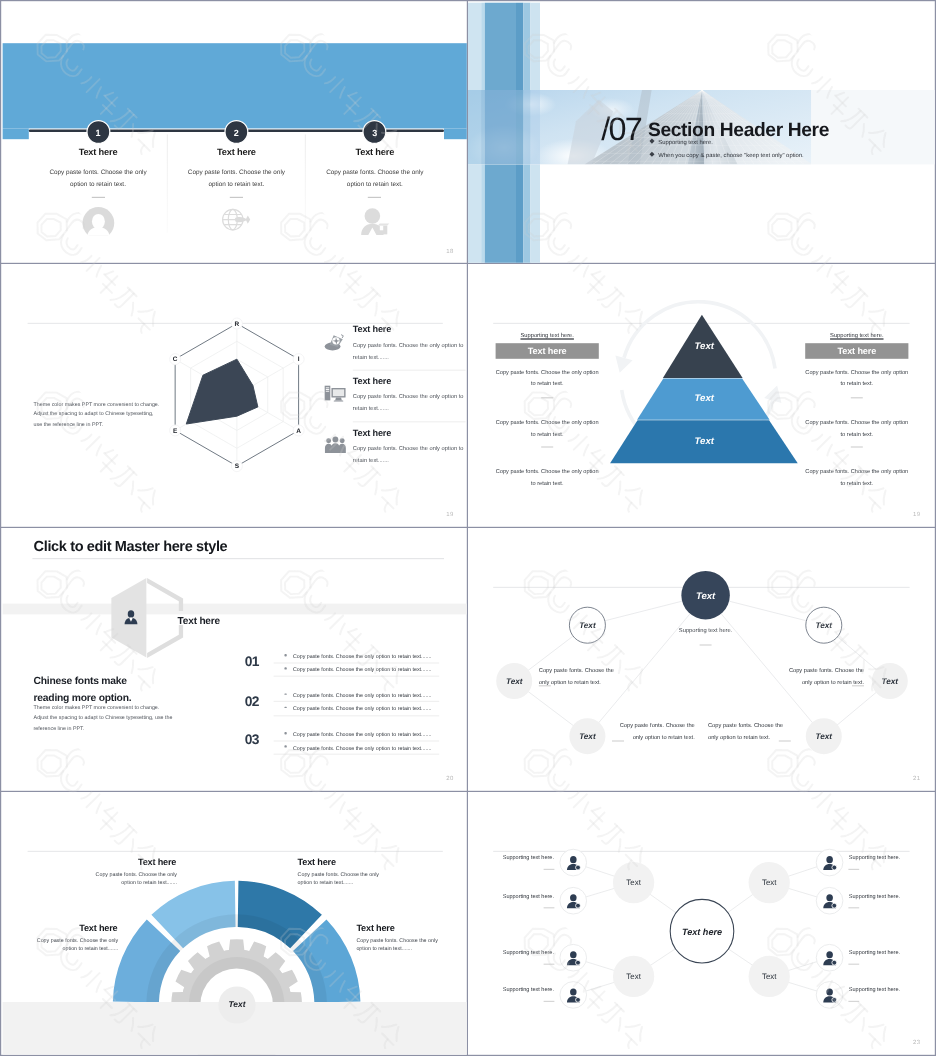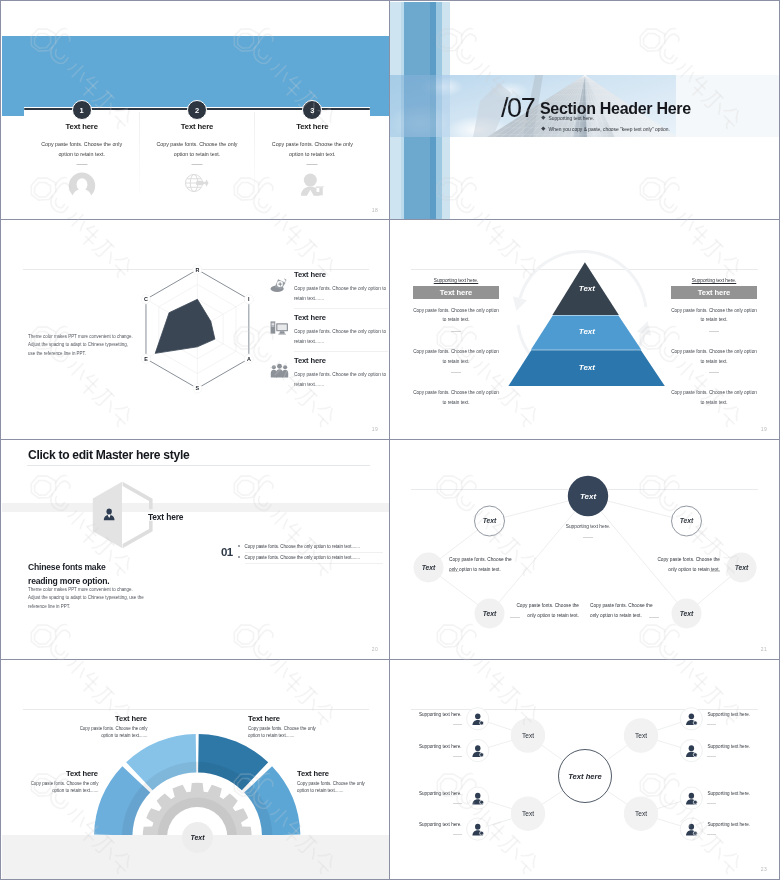--- a/index.html
+++ b/index.html
@@ -74,21 +74,21 @@
   .s4-p3{margin-top:15px;}
 
   
   .s5-title{position:absolute;left:26px;top:8px;font-size:12.1px;font-weight:700;color:#15181d;letter-spacing:-.3px;}
   .s5-rule{position:absolute;left:25px;right:20px;top:25px;height:1px;background:#e5e6e8;}
   .s5-band{position:absolute;left:0;right:0;top:63px;height:8.6px;background:#F2F2F2;}
   .s5-hex{position:absolute;left:90px;top:41px;width:61px;height:67px;}
   .s5-hexlabel{position:absolute;left:146px;top:72px;font-size:8.4px;font-weight:700;color:#1b1f26;letter-spacing:-.15px;}
   .s5-h{position:absolute;left:26px;top:121px;font-size:8.6px;font-weight:700;color:#1b1f26;line-height:1.6;letter-spacing:-.2px;}
   .s5-p{position:absolute;left:26px;top:146px;width:150px;font-size:4.45px;color:#50555c;line-height:1.9;white-space:nowrap;}
-  .s5-list{position:absolute;left:219px;top:104px;width:172px;}
+  .s5-list{position:absolute;left:202px;top:104px;width:172px;text-align:center;}
   .s5-row{position:relative;height:32.6px;}
   .s5-row .num{position:absolute;left:0;top:3px;font-size:11.5px;font-weight:700;color:#2e3948;letter-spacing:-.6px;line-height:1;}
   .s5-row .bl{position:absolute;left:17px;top:0;right:0;font-size:4.45px;color:#33383f;white-space:nowrap;}
   .s5-row .bl2{top:11.4px;}
   .s5-row .bl .dot{display:inline-block;width:1.6px;height:1.6px;background:#8d9299;border-radius:50%;margin-right:5px;vertical-align:1.5px;}
   .s5-row .uln{position:absolute;left:23.5px;right:10px;height:1px;background:#f0f0f0;}
 
   
   .s6-diagram{position:absolute;left:0;top:0;width:389px;height:219px;}
   .s6-cap{position:absolute;font-size:4.75px;color:#2f343b;line-height:2.0;width:69px;}
@@ -415,20 +415,34 @@
     <div class="s5-h"><span>Chinese fonts make</span><br><span>reading more option.</span></div>
     <div class="s5-p"><span>Theme color makes PPT more convenient to change.</span><br><span>Adjust the spacing to adapt to Chinese typesetting, use the</span><br><span>reference line in PPT.</span></div>
     <div class="s5-list">
           <div class="s5-row">
             <span class="num">01</span>
             <div class="bl"><span class="dot"></span><span>Copy paste fonts. Choose the only option to retain text.......</span></div>
             <div class="uln" style="top:7.6px"></div>
             <div class="bl bl2"><span class="dot"></span><span>Copy paste fonts. Choose the only option to retain text.......</span></div>
             <div class="uln" style="top:19px"></div>
           </div>
+          <div class="s5-row">
+            <span class="num">02</span>
+            <div class="bl"><span class="dot"></span><span>Copy paste fonts. Choose the only option to retain text.......</span></div>
+            <div class="uln" style="top:7.6px"></div>
+            <div class="bl bl2"><span class="dot"></span><span>Copy paste fonts. Choose the only option to retain text.......</span></div>
+            <div class="uln" style="top:19px"></div>
+          </div>
+          <div class="s5-row">
+            <span class="num">03</span>
+            <div class="bl"><span class="dot"></span><span>Copy paste fonts. Choose the only option to retain text.......</span></div>
+            <div class="uln" style="top:7.6px"></div>
+            <div class="bl bl2"><span class="dot"></span><span>Copy paste fonts. Choose the only option to retain text.......</span></div>
+            <div class="uln" style="top:19px"></div>
+          </div>
         </div>
     <div class="pnum">20</div>
   </div>
     </div>
 
   <div class="slide">
       <div class="inner">
     <div class="toprule"></div>
     <div class="s6-diagram"><svg width="389" height="219" viewBox="0 0 389 219">
             <line x1="198" y1="56" x2="99.5" y2="81" stroke="#E6E7E9" stroke-width="0.7"></line>

